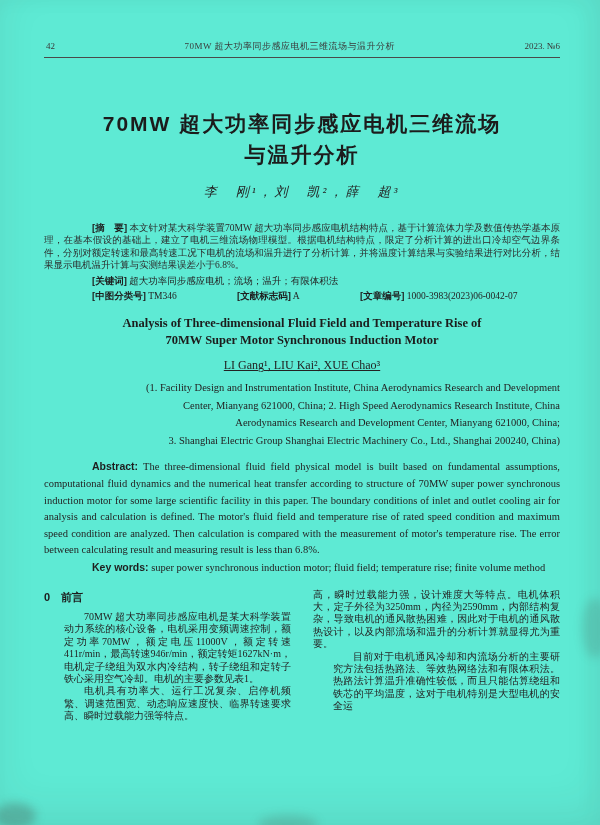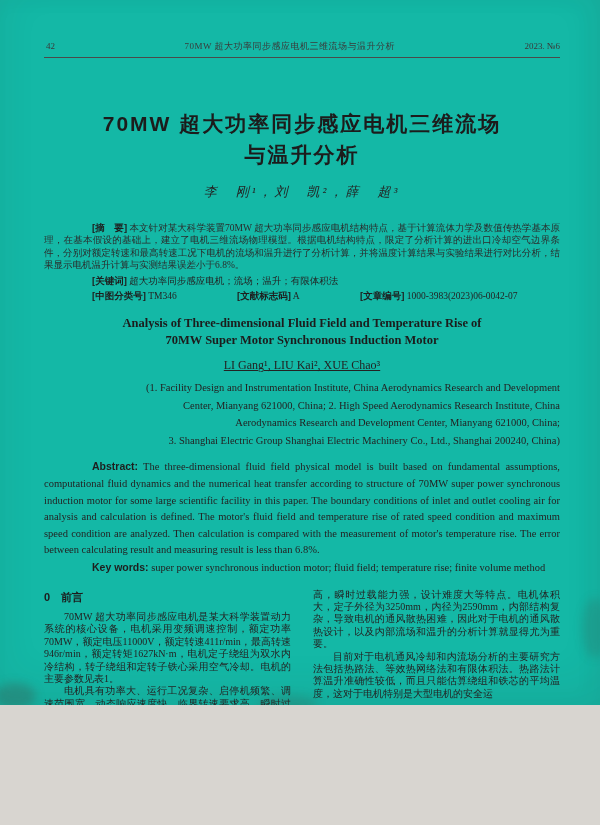--- a/index.html
+++ b/index.html
@@ -4,22 +4,22 @@
 <style>
   * { margin:0; padding:0; box-sizing:border-box; }
   html,body { width:600px; height:825px; }
   body {
     background:#d8d5d0;
     font-family:"Liberation Serif","DejaVu Serif",serif;
     color:#232323;
     overflow:hidden;
   }
   .page {
-    position:relative; width:600px; height:705px;
-    background:#14b8a6; overflow:hidden;
+    position:relative; width:600px; height:825px;
+    background:#5eead4; overflow:hidden;
     box-shadow: inset 0 -18px 40px rgba(50,45,40,0.07), inset -8px 0 20px rgba(50,45,40,0.04);
   }
   .pg-header {
     position:absolute; top:40px; left:46px; right:40px;
     display:flex; justify-content:space-between; align-items:baseline;
     font-size:9px; color:#3a3a3a;
   }
   .running-title { letter-spacing:0.5px; }
   .header-rule { position:absolute; top:57px; left:44px; right:40px; height:1px; background:#4a4a4a; }
 
@@ -47,21 +47,21 @@
 
   .abs-en { margin-top:9px; font-size:10.5px; line-height:16.6px; text-align:justify; }
   .kw-en { font-size:10.5px; line-height:16.6px; text-align:justify; }
 
   .body-columns { margin-top:12px; display:flex; gap:22px; font-size:10px; line-height:12.4px; text-align:justify; }
   .col { flex:1 1 0; min-width:0; }
   .sec-heading {
     font-family:"Liberation Sans","DejaVu Sans",sans-serif;
     font-size:11px; font-weight:bold; margin:2px 0 8px 0; color:#1c1c1c;
   }
-  .para { text-indent:2em; }
+  .para { text-indent:2em;margin-left:20px; }
   .para-cont { text-indent:0; }
   .col p + p { margin-top:0; }
 
   .smudge { position:absolute; border-radius:50%; filter:blur(5px); pointer-events:none; }
   .smudge-bl { left:-6px; bottom:-4px; width:42px; height:26px; background:rgba(70,64,58,0.28); }
   .smudge-bm { left:258px; bottom:-8px; width:60px; height:18px; background:rgba(70,64,58,0.18); }
   .smudge-r  { right:-8px; top:598px; width:26px; height:60px; background:rgba(70,64,58,0.16); }
 </style>
 </head>
 <body>

